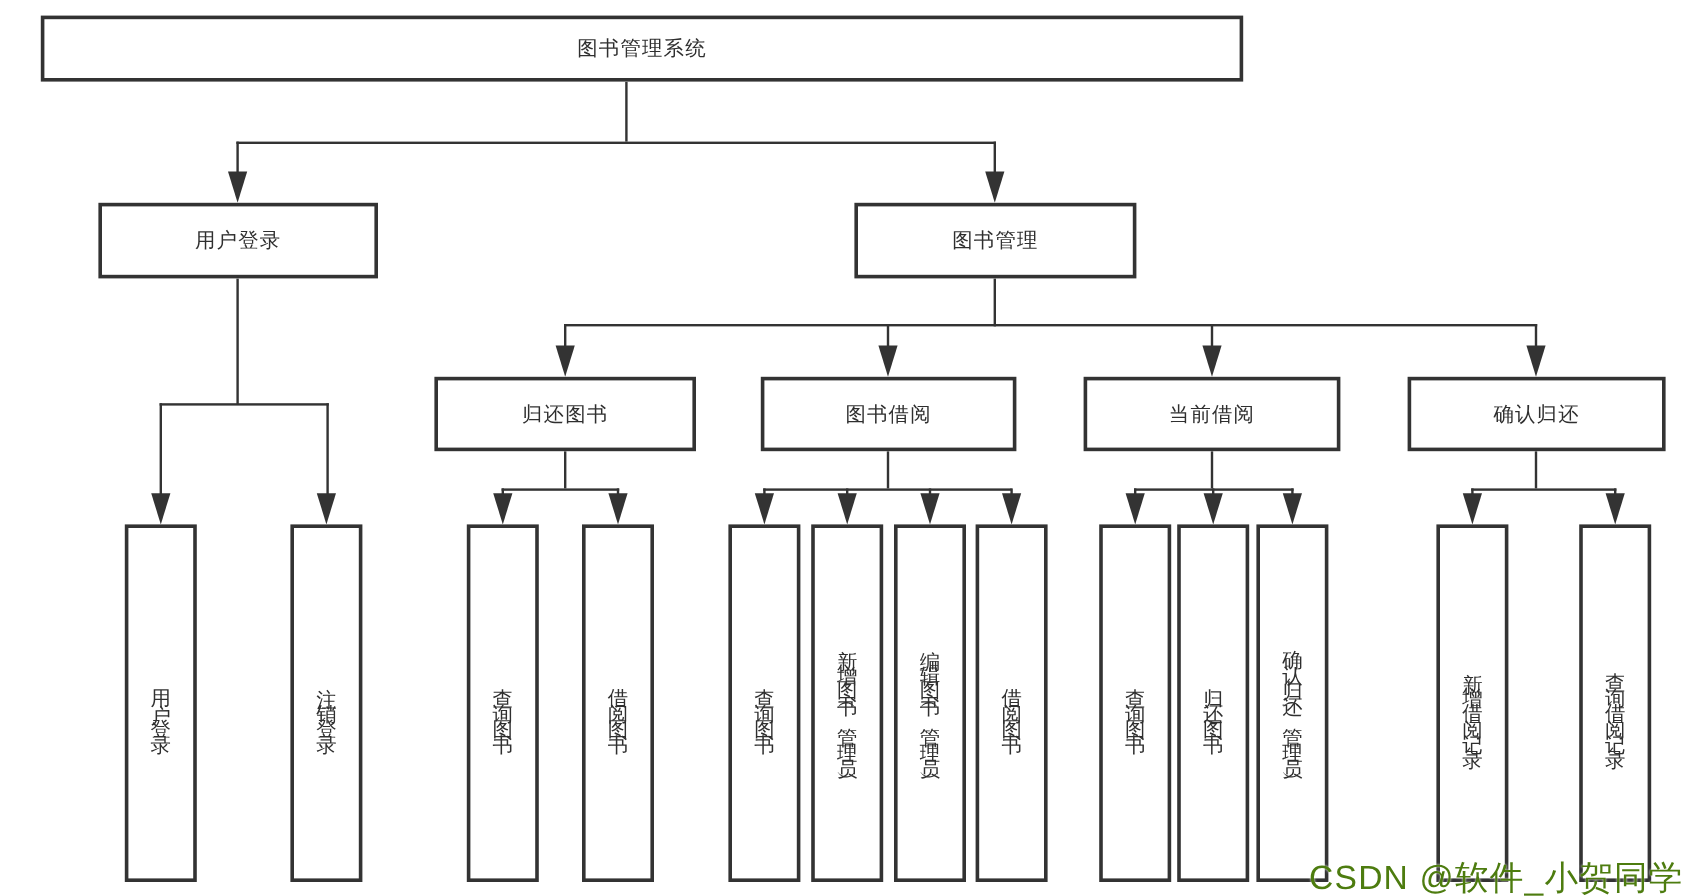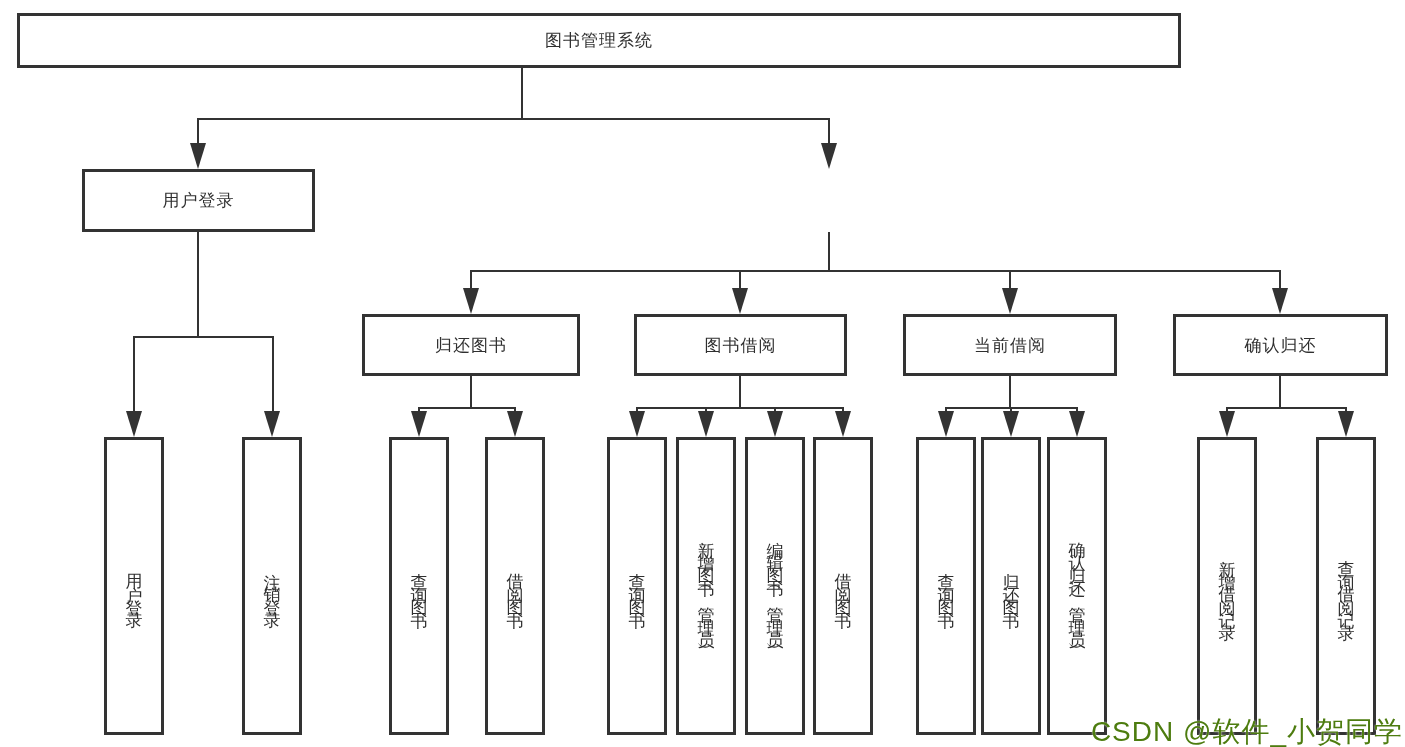--- a/index.html
+++ b/index.html
@@ -51,30 +51,31 @@
     z-index: 5;
     text-shadow: 0 0 2px #ffffff;
     white-space: nowrap;
   }
 </style>
 </head>
 <body>
 
 <div class="canvas">
 
-  <div class="box" style="left:17px; top:13px; width:1164px; height:55px;">图书管理系统</div>
+  <div class="box" style="left:34px; top:13px; width:1002px; height:55px;">图书管理系统</div>
 
   <div class="vline" style="left:521px; top:68px; height:50px;"></div>
   <div class="hline" style="left:197px; top:118px; width:633px;"></div>
   <div class="vline" style="left:197px; top:118px; height:28px;"></div>
   <div class="arrow" style="left:190px; top:143px;"></div>
   <div class="vline" style="left:828px; top:118px; height:28px;"></div>
   <div class="arrow" style="left:821px; top:143px;"></div>
 
   <div class="box" style="left:82px; top:169px; width:233px; height:63px;">用户登录</div>
+  <div class="box" style="left:712px; top:169px; width:235px; height:63px;">图书管理</div>
 
   <div class="vline" style="left:197px; top:232px; height:105px;"></div>
   <div class="hline" style="left:133px; top:336px; width:141px;"></div>
   <div class="vline" style="left:133px; top:336px; height:77px;"></div>
   <div class="arrow" style="left:126px; top:411px;"></div>
   <div class="vline" style="left:272px; top:336px; height:77px;"></div>
   <div class="arrow" style="left:264px; top:411px;"></div>
 
   <div class="vline" style="left:828px; top:232px; height:40px;"></div>
   <div class="hline" style="left:470px; top:270px; width:811px;"></div>

